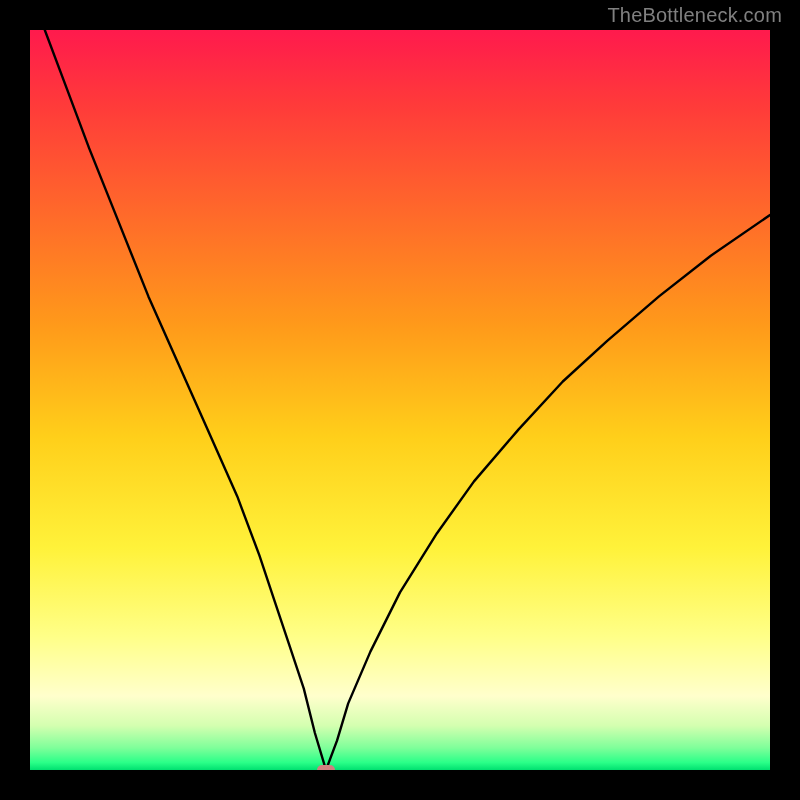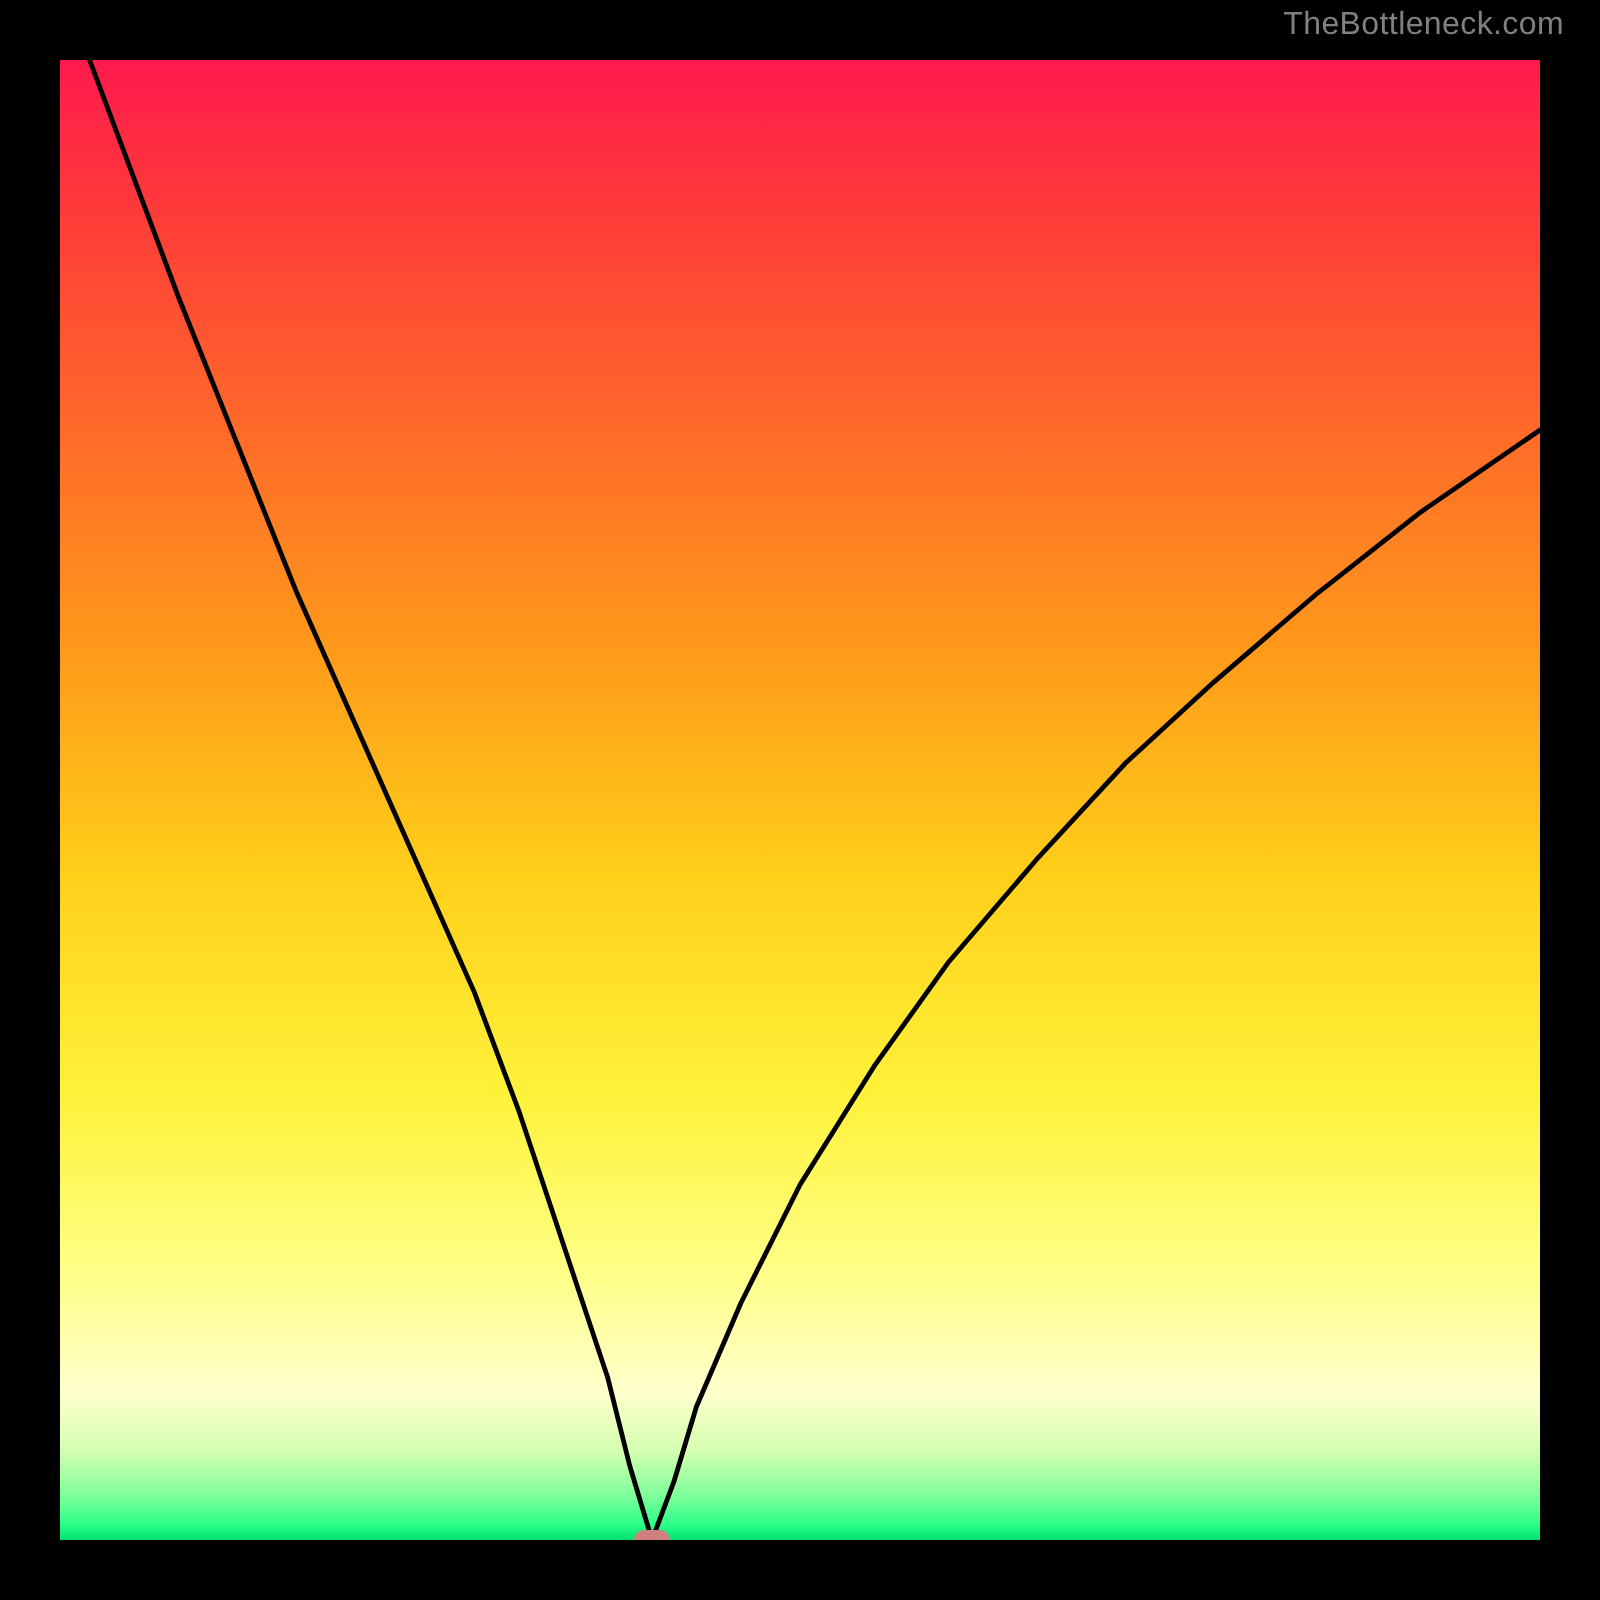--- a/index.html
+++ b/index.html
@@ -48,21 +48,21 @@
     width: 18px;
     height: 10px;
     border-radius: 5px;
     background: #d08080;
     transform: translate(-50%, -50%);
   }
   .watermark {
     position: absolute;
     top: 4px;
     right: 18px;
-    font-size: 16px;
+    font-size: 20px;
     color: #808080;
     font-weight: 500;
     letter-spacing: 0.2px;
   }
   svg.curve {
     position: absolute;
     inset: 0;
     width: 100%;
     height: 100%;
   }

